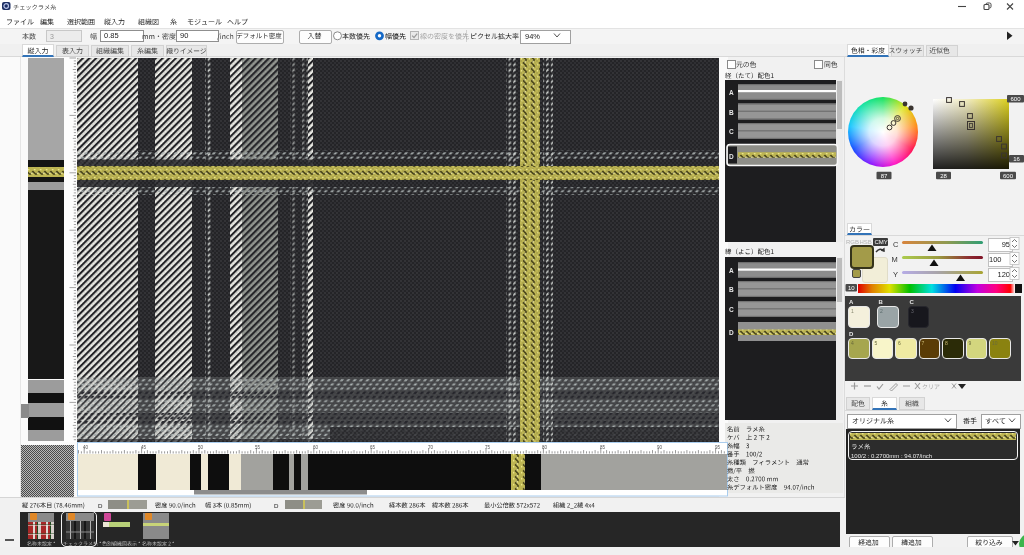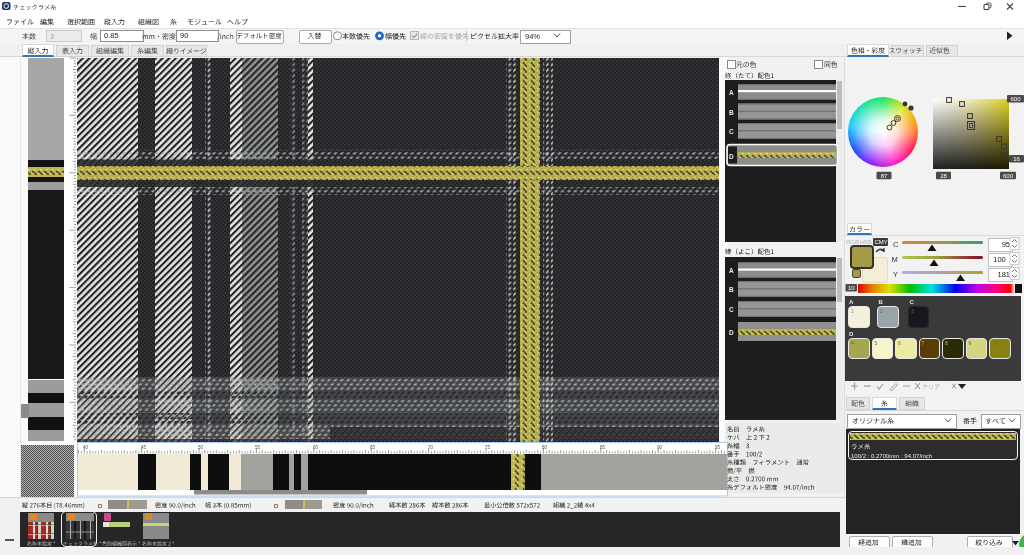--- a/index.html
+++ b/index.html
@@ -54,22 +54,22 @@
     <div class="abs" style="left:845px;top:235px;width:179px;height:1px;background:#d9d9d9"></div>
     <div class="abs" style="left:847px;top:222.5px;width:25px;height:12.5px;background:#fff;border:1px solid #d9d9d9;border-bottom:2px solid #3273b8;box-sizing:border-box"></div>
     <div class="abs" style="left:873px;top:237.5px;width:15px;height:8px;background:#3a3a3a;border-radius:1px"></div>
     <div class="abs" style="left:862px;top:257px;width:24px;height:24px;background:#f2eed8;border:1px solid #e0dcc8;border-radius:3px"></div>
     <div class="abs" style="left:850px;top:245px;width:24px;height:24px;background:#a39b49;border:2px solid #35331a;border-radius:4px;box-sizing:border-box"></div>
     <div class="abs" style="left:851.5px;top:269px;width:9px;height:9px;background:#a39b49;border:1.5px solid #444;border-radius:2px;box-sizing:border-box"></div>
     <div class="abs" style="left:902px;top:240.5px;width:81px;height:3.5px;border-radius:2px;background:linear-gradient(90deg,#d8843c,#b09048 30%,#909a50 55%,#2f9e74)"></div>
     <div class="abs" style="left:902px;top:255.5px;width:81px;height:3.5px;border-radius:2px;background:linear-gradient(90deg,#accc4e,#9a9a40 45%,#8c2830 85%,#801428)"></div>
     <div class="abs" style="left:902px;top:270.5px;width:81px;height:3.5px;border-radius:2px;background:linear-gradient(90deg,#b6ace6,#a8a4a8 45%,#a8a432)"></div>
     <div class="inp" style="left:988px;top:237.5px;width:21px;height:12px;border-color:#c0c0c0;text-align:right;line-height:12px;padding-right:2px">95</div>
-    <div class="inp" style="left:988px;top:252.5px;width:21px;height:12px;border-color:#c0c0c0;text-align:center;line-height:12px;padding-right:2px">100</div>
-    <div class="inp" style="left:988px;top:267.5px;width:21px;height:12px;border-color:#c0c0c0;text-align:right;line-height:12px;padding-right:2px">181</div>
+    <div class="inp" style="left:988px;top:252.5px;width:21px;height:12px;border-color:#c0c0c0;text-align:left;line-height:12px;padding-right:2px">100</div>
+    <div class="inp" style="left:988px;top:267.5px;width:21px;height:12px;border-color:#c0c0c0;text-align:right;line-height:12px;padding-right:2px">120</div>
     <div class="abs" style="left:858px;top:284px;width:157px;height:9px;
 background:linear-gradient(90deg,#e00000,#e08000 9%,#e0e000 20%,#00c000 33%,#00e0e0 47%,#0000f0 62%,#c000e0 76%,#ff0080 88%,#ff0000 97%,#fff)"></div>
     <div class="abs" style="left:1015px;top:284px;width:7px;height:9px;background:#111"></div>
     <div class="abs" style="left:845px;top:296px;width:176px;height:85px;background:#3a3a3a"></div>
     <div class="abs" style="left:848px;top:305.5px;width:22px;height:22px;background:#f4f0dc;border:1.5px solid #e8e8e8;border-radius:4px;box-sizing:border-box"></div>
     <div class="abs" style="left:877px;top:305.5px;width:22px;height:22px;background:#9aa4a6;border:1.5px solid #e8e8e8;border-radius:4px;box-sizing:border-box"></div>
     <div class="abs" style="left:908px;top:305.5px;width:21px;height:22px;background:#17171d;border:1.5px solid #26262c;border-radius:4px;box-sizing:border-box"></div>
     <div class="abs" style="left:848.0px;top:337.5px;width:21.5px;height:21.5px;background:#a6a64e;border:1.5px solid #e8e8e8;border-radius:4px;box-sizing:border-box"></div>
     <div class="abs" style="left:871.5px;top:337.5px;width:21.5px;height:21.5px;background:#f8f5c9;border:1.5px solid #e8e8e8;border-radius:4px;box-sizing:border-box"></div>
     <div class="abs" style="left:895.0px;top:337.5px;width:21.5px;height:21.5px;background:#efeaa2;border:1.5px solid #e8e8e8;border-radius:4px;box-sizing:border-box"></div>

